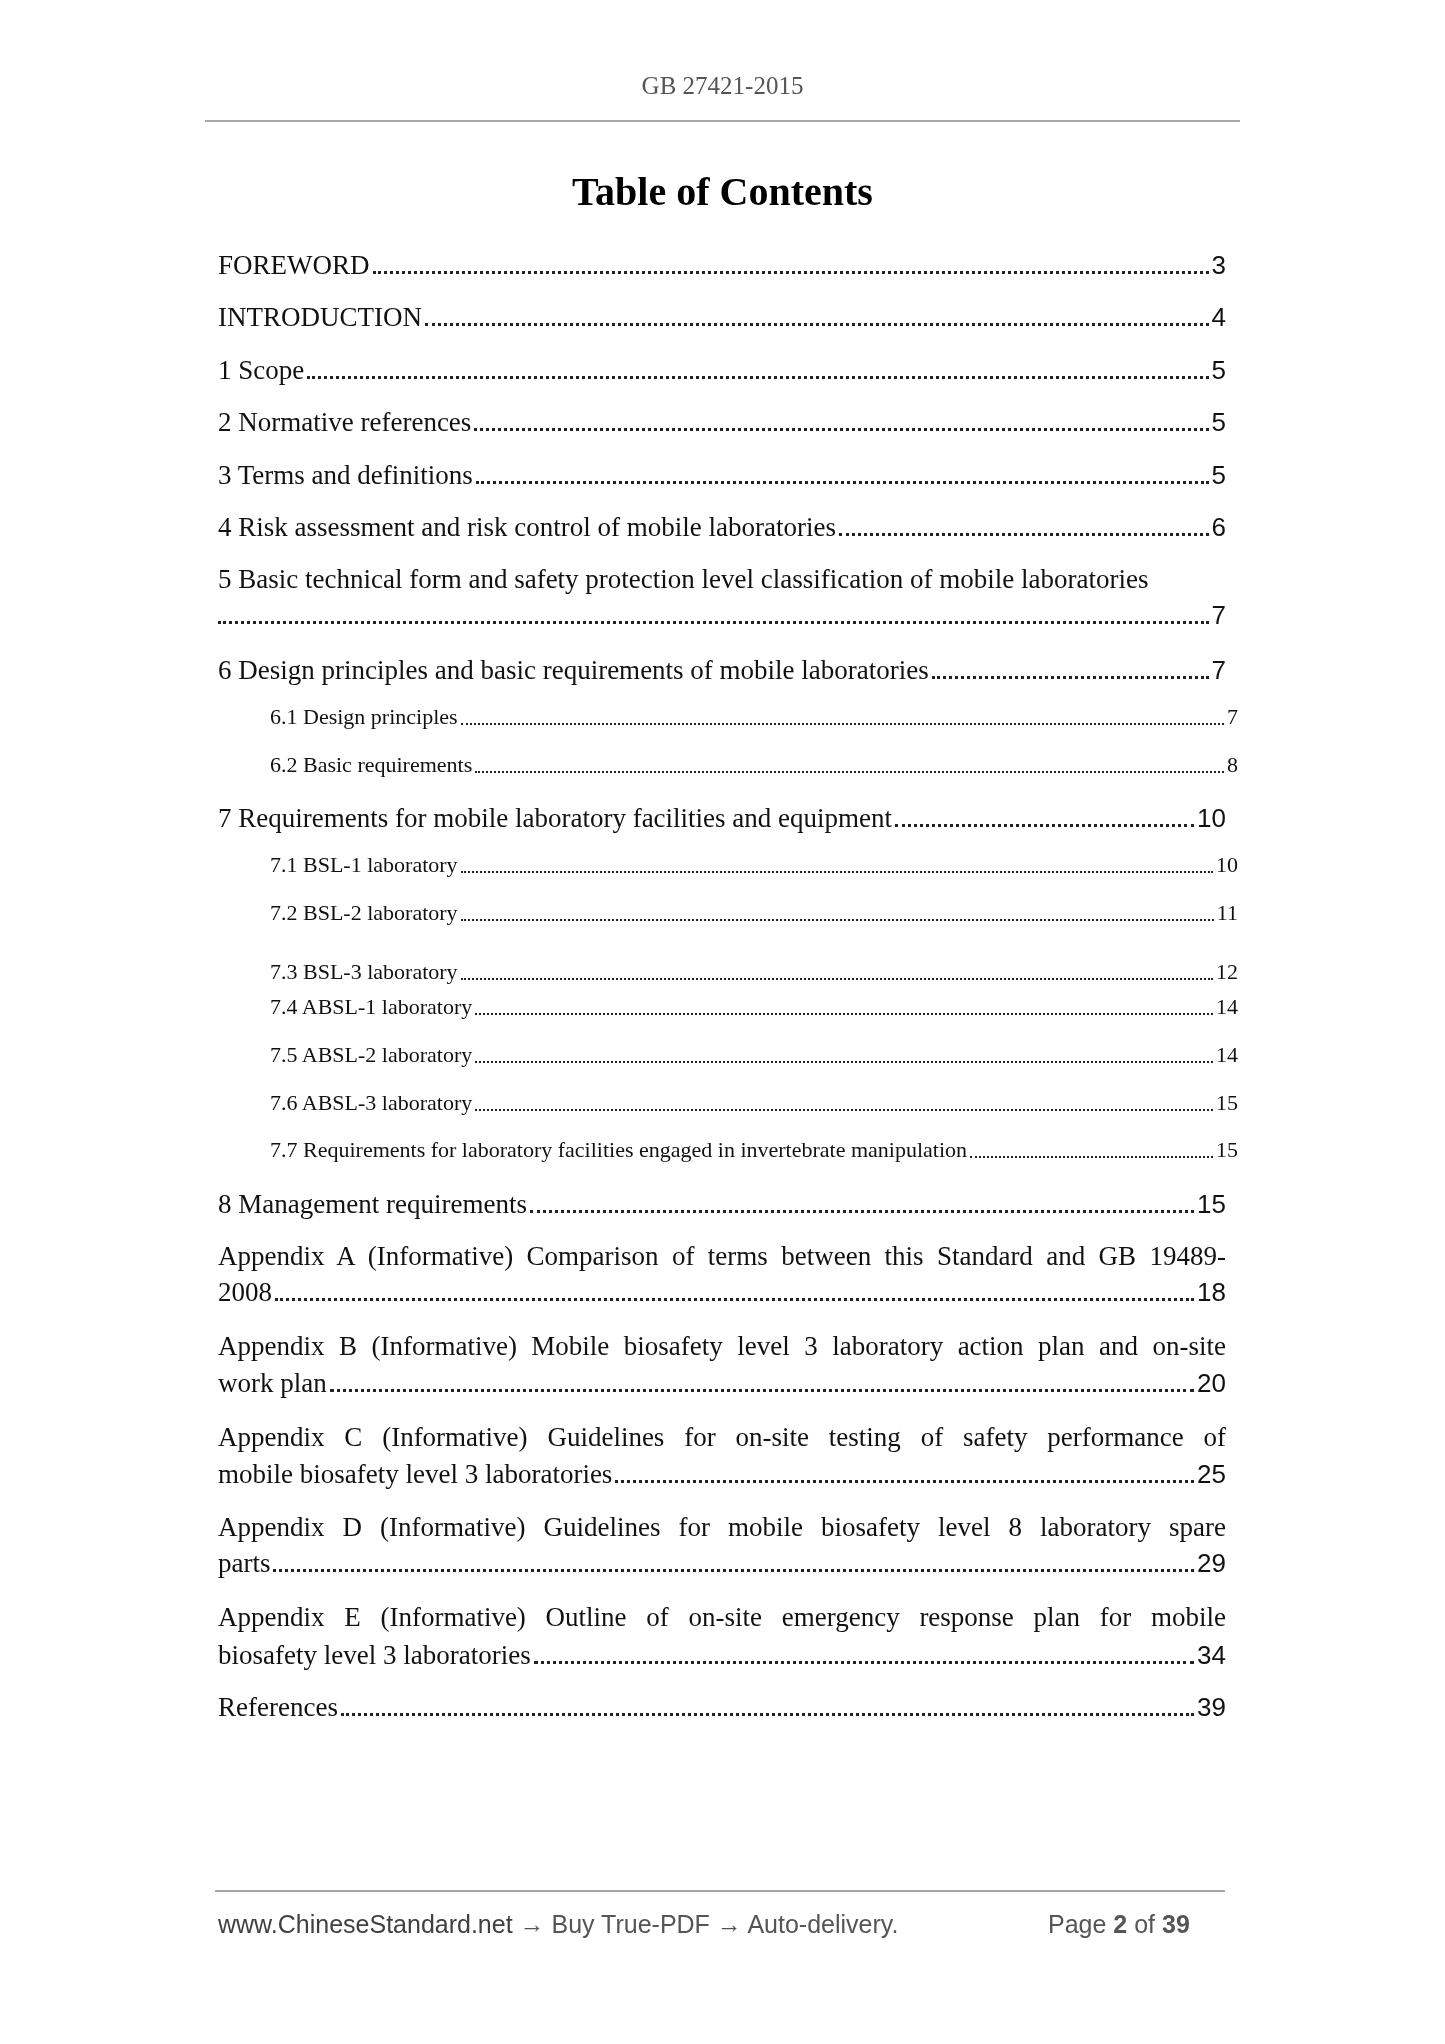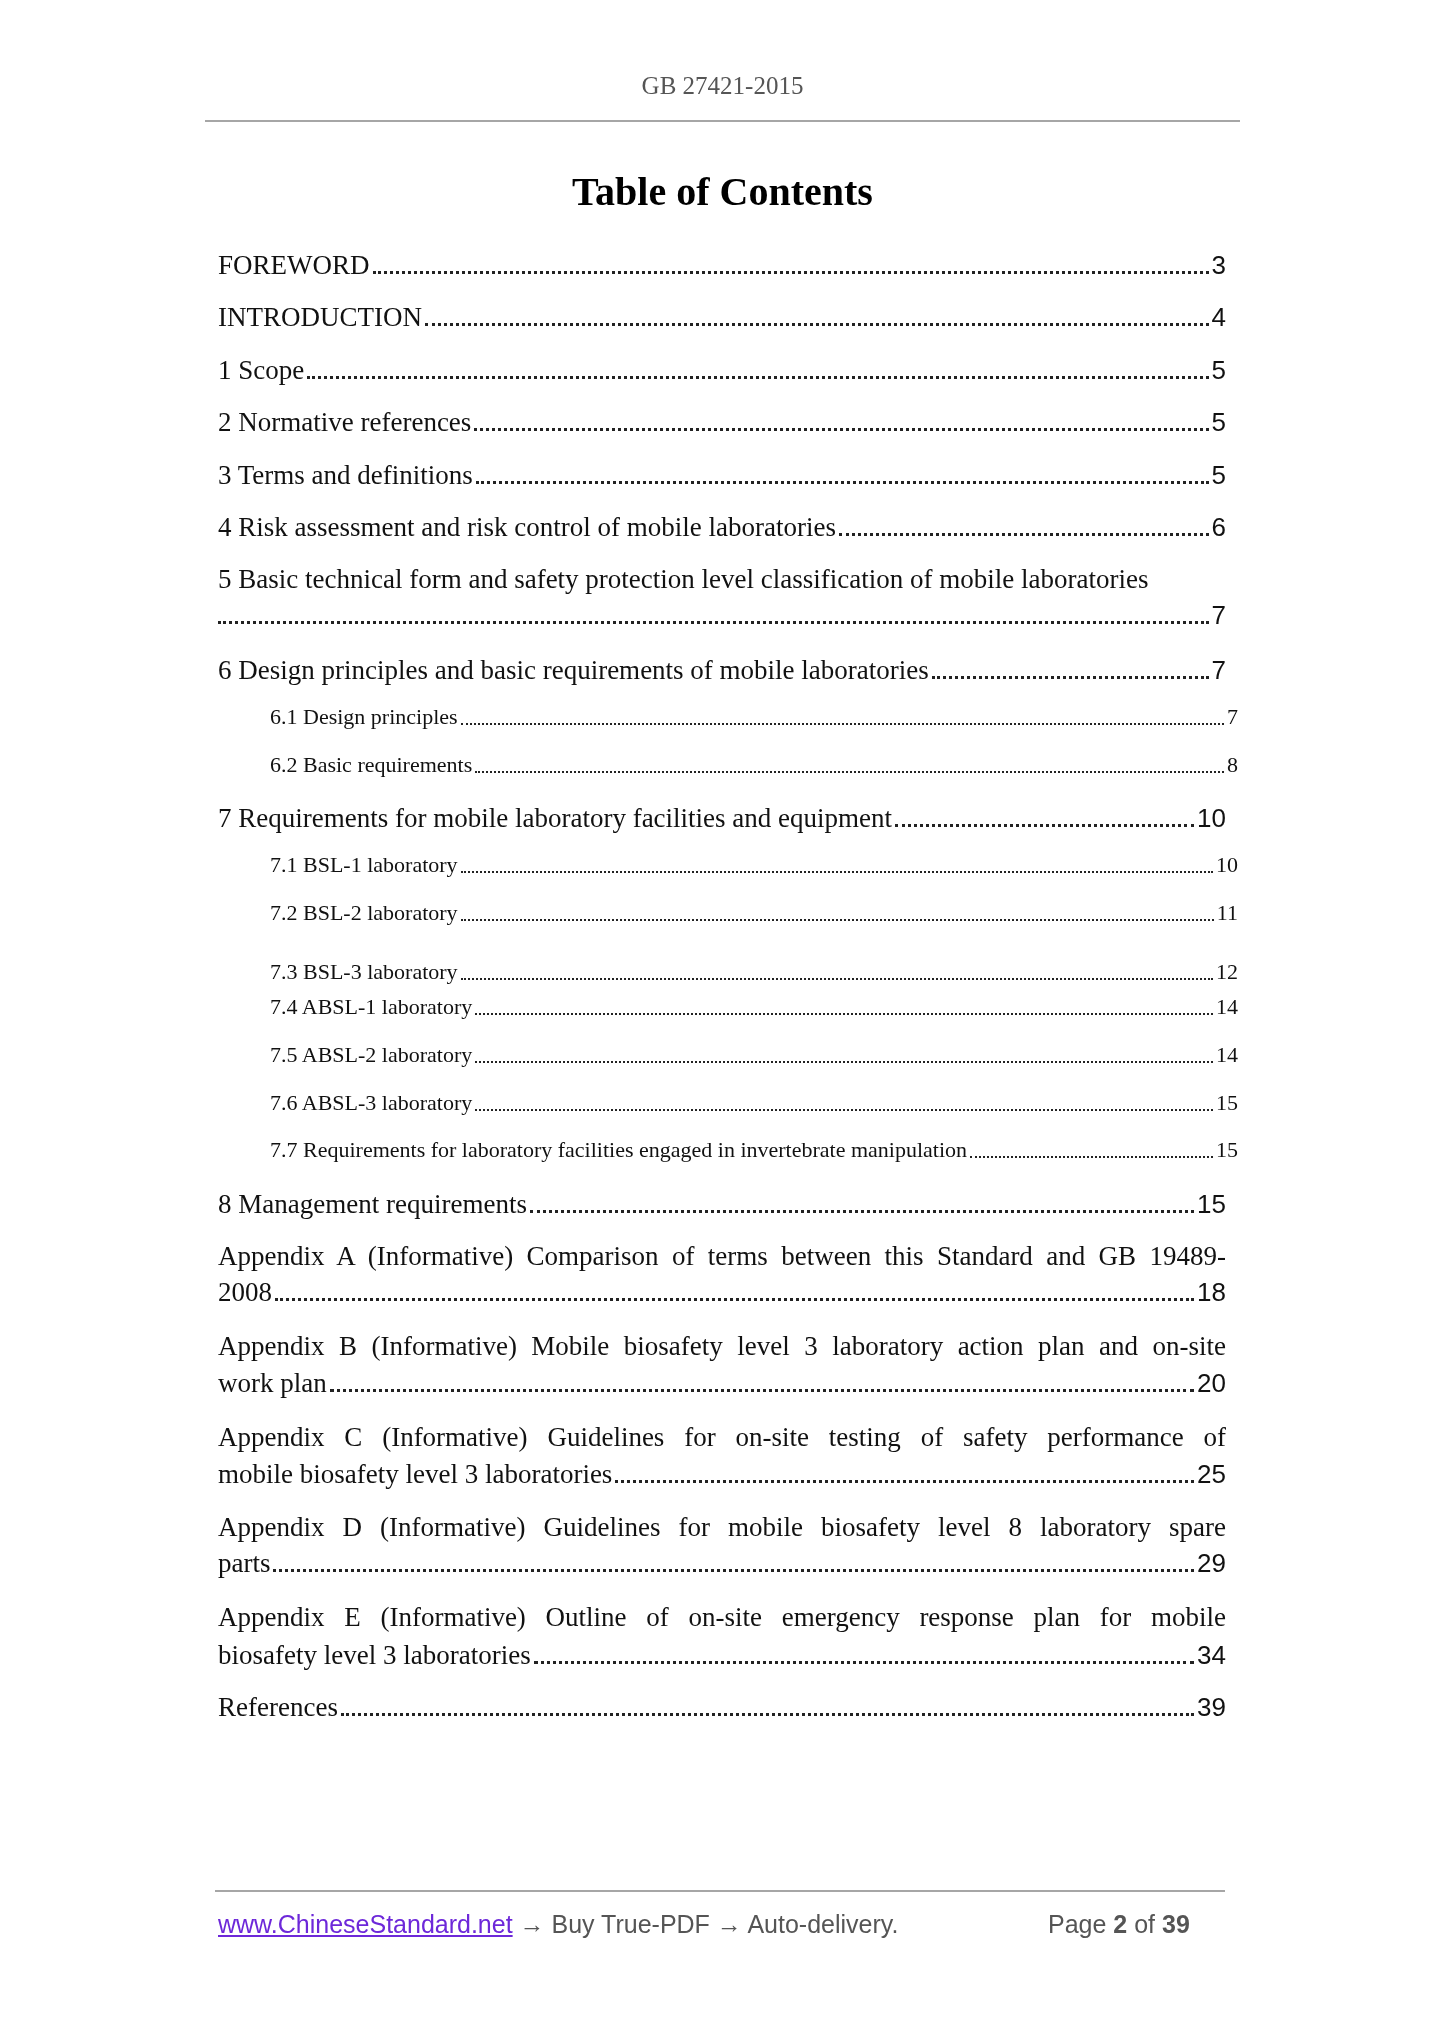--- a/index.html
+++ b/index.html
@@ -27,21 +27,21 @@
   }
   .toc-line.sub .leader { border-bottom-width: 2px; margin-bottom: 7px; }
   .toc-line .pg { flex: 0 0 auto; }
   .toc-line.main .pg { font-family: "Liberation Sans", sans-serif; font-size: 26px; }
   .toc-line.sub .pg { font-family: "Liberation Serif", serif; font-size: 22px; }
   .toc-line.justify { display: block; text-align: justify; text-align-last: justify; }
   .footer {
     position: absolute; left: 218px; top: 1910px; width: 1000px; height: 34px;
     font-family: "Liberation Sans", sans-serif; font-size: 25px; color: #555555; white-space: nowrap;
   }
-  .footer a { color: #6d28d9; text-decoration: underline; }
+  .footer a { color: #404040; }
   .footer .page-info { position: absolute; left: 830px; top: 0; }
   .footer .page-info b { font-weight: bold; }
 </style>
 </head>
 <body>
 
 <div class="page">
 
   <div class="hdr-text">GB 27421-2015</div>
   <div class="rule" style="left:205px; top:120px; width:1035px;"></div>

